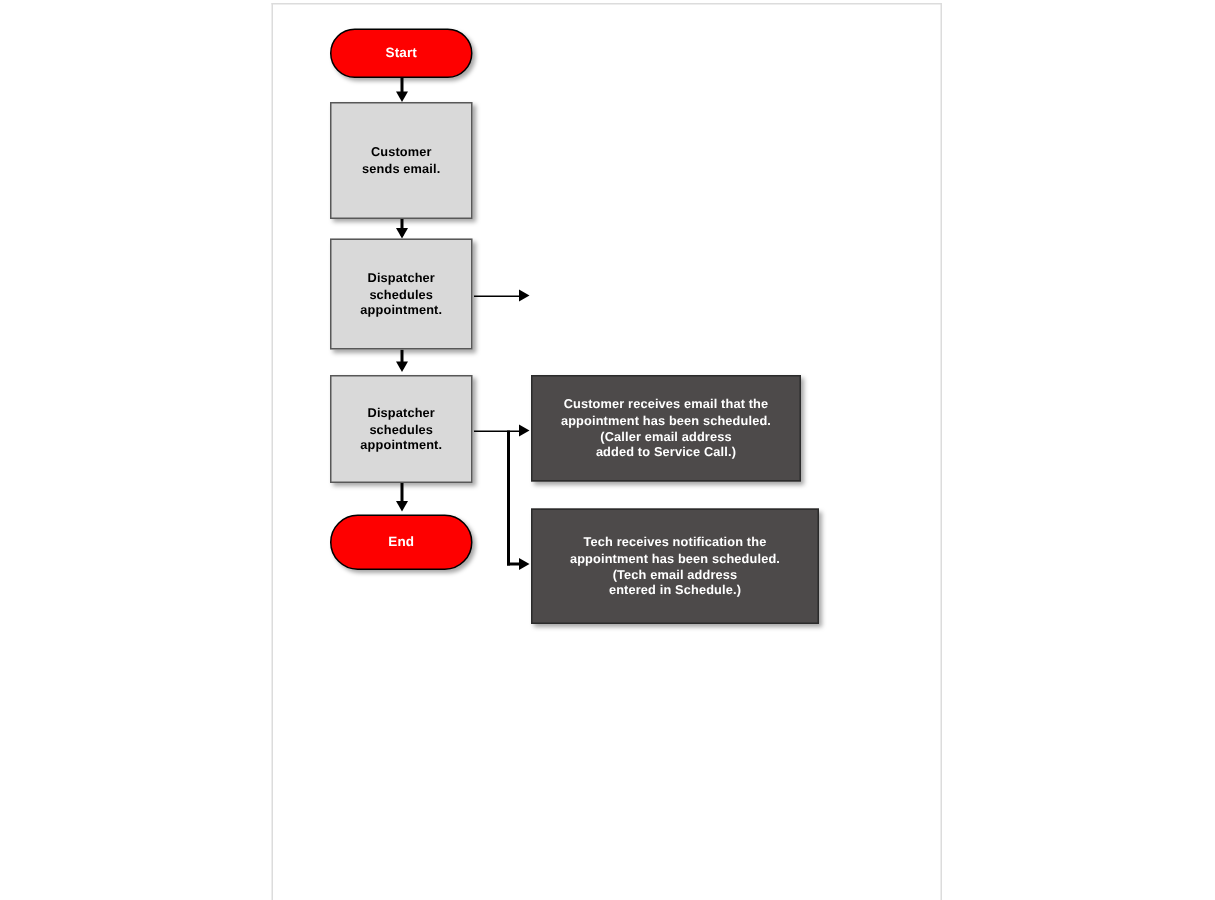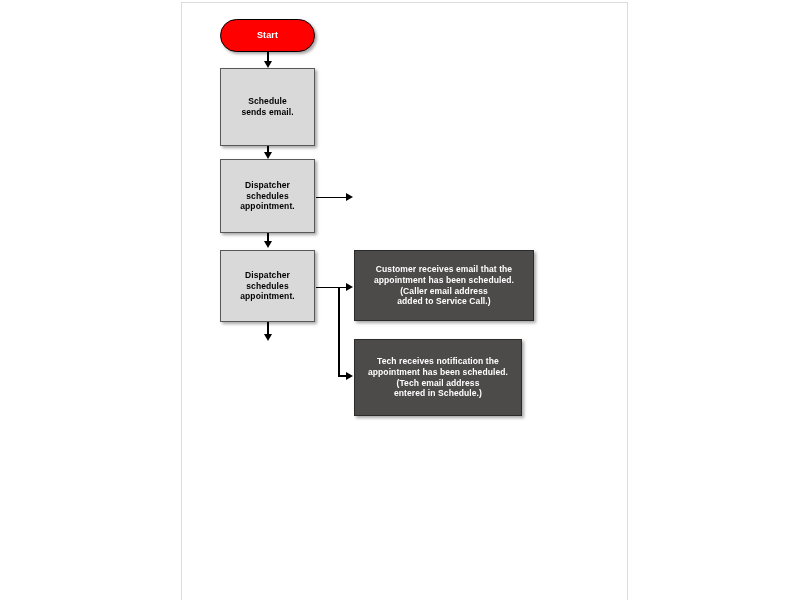--- a/index.html
+++ b/index.html
@@ -129,46 +129,49 @@
 
     <div class="conn v" style="left:156px; top:283.5px; height:90px;"></div>
     <div class="conn h" style="left:156px; top:372px; width:12px;"></div>
     <div class="arrowhead right" style="left:164px; top:369px;"></div>
 
     <div class="node terminator" style="left:38px; top:16px; width:95px; height:33px;">
       <span class="label">Start</span>
     </div>
 
     <div class="node process" style="left:38px; top:65px; width:95px; height:78px;">
-      <span class="label">Schedule
+      <span class="label">Customer
 sends email.</span>
     </div>
 
     <div class="node process" style="left:38px; top:156px; width:95px; height:74px;">
       <span class="label">Dispatcher
 schedules
 appointment.</span>
     </div>
 
     <div class="node process" style="left:38px; top:247px; width:95px; height:72px;">
       <span class="label">Dispatcher
 schedules
 appointment.</span>
     </div>
 
+    <div class="node terminator" style="left:38px; top:340px; width:95px; height:37px;">
+      <span class="label">End</span>
+    </div>
 
 
     <div class="node note" style="left:172px; top:247px; width:180px; height:71px;">
       <span class="label">Customer receives email that the
 appointment has been scheduled.
 (Caller email address
 added to Service Call.)</span>
     </div>
 
-    <div class="node note" style="left:172px; top:336px; width:168px; height:77px;">
+    <div class="node note" style="left:172px; top:336px; width:192px; height:77px;">
       <span class="label">Tech receives notification the
 appointment has been scheduled.
 (Tech email address
 entered in Schedule.)</span>
     </div>
 
   </div>
 </div>
 
 </body></html>

